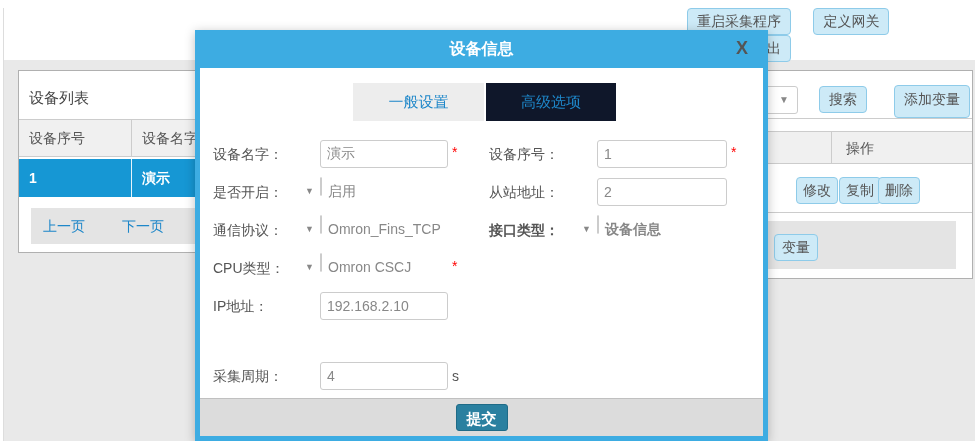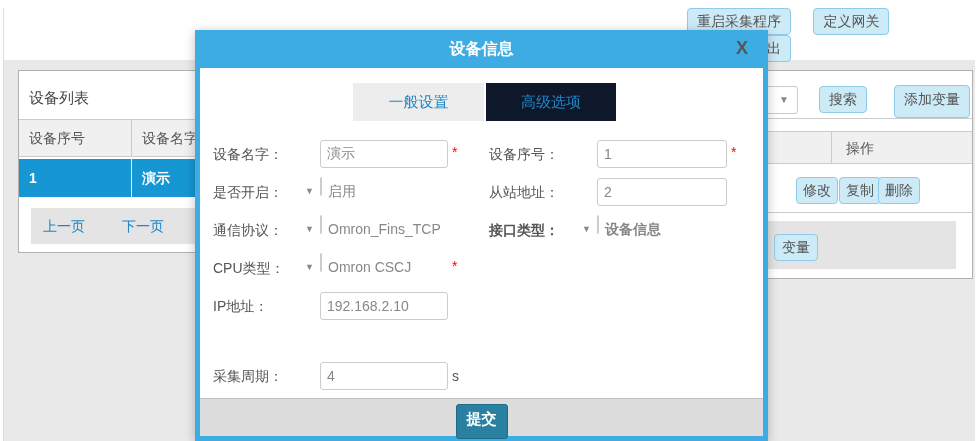--- a/index.html
+++ b/index.html
@@ -97,21 +97,21 @@
 
   .fcol-left  .lbl { left:13px; }
   .fcol-left  .ctl { left:120px; width:128px; }
   .fcol-left  .req { left:252px; }
   .fcol-right .lbl { left:289px; }
   .fcol-right .ctl { left:397px; width:130px; }
   .fcol-right .req { left:531px; }
 
   #modal-footer { position:absolute; left:0; right:0; bottom:0; height:38px;
                   background:#dcdcdc; border-top:1px solid #c0c0c0; text-align:center; }
-  #submit-btn { display:inline-block; margin-top:5px; padding:0 10px; height:35px; line-height:27px;
+  #submit-btn { display:inline-block; margin-top:5px; padding:0 10px; height:27px; line-height:27px;
                 background:#2a80a0; color:#fff; font-size:15px; font-weight:bold;
                 border:1px solid #1f6b87; border-radius:3px; cursor:pointer; }
 </style>
 </head>
 <body>
 
 <div id="left-rule"></div>
 <div id="content-bg"></div>
 
 <div id="top-toolbar">

